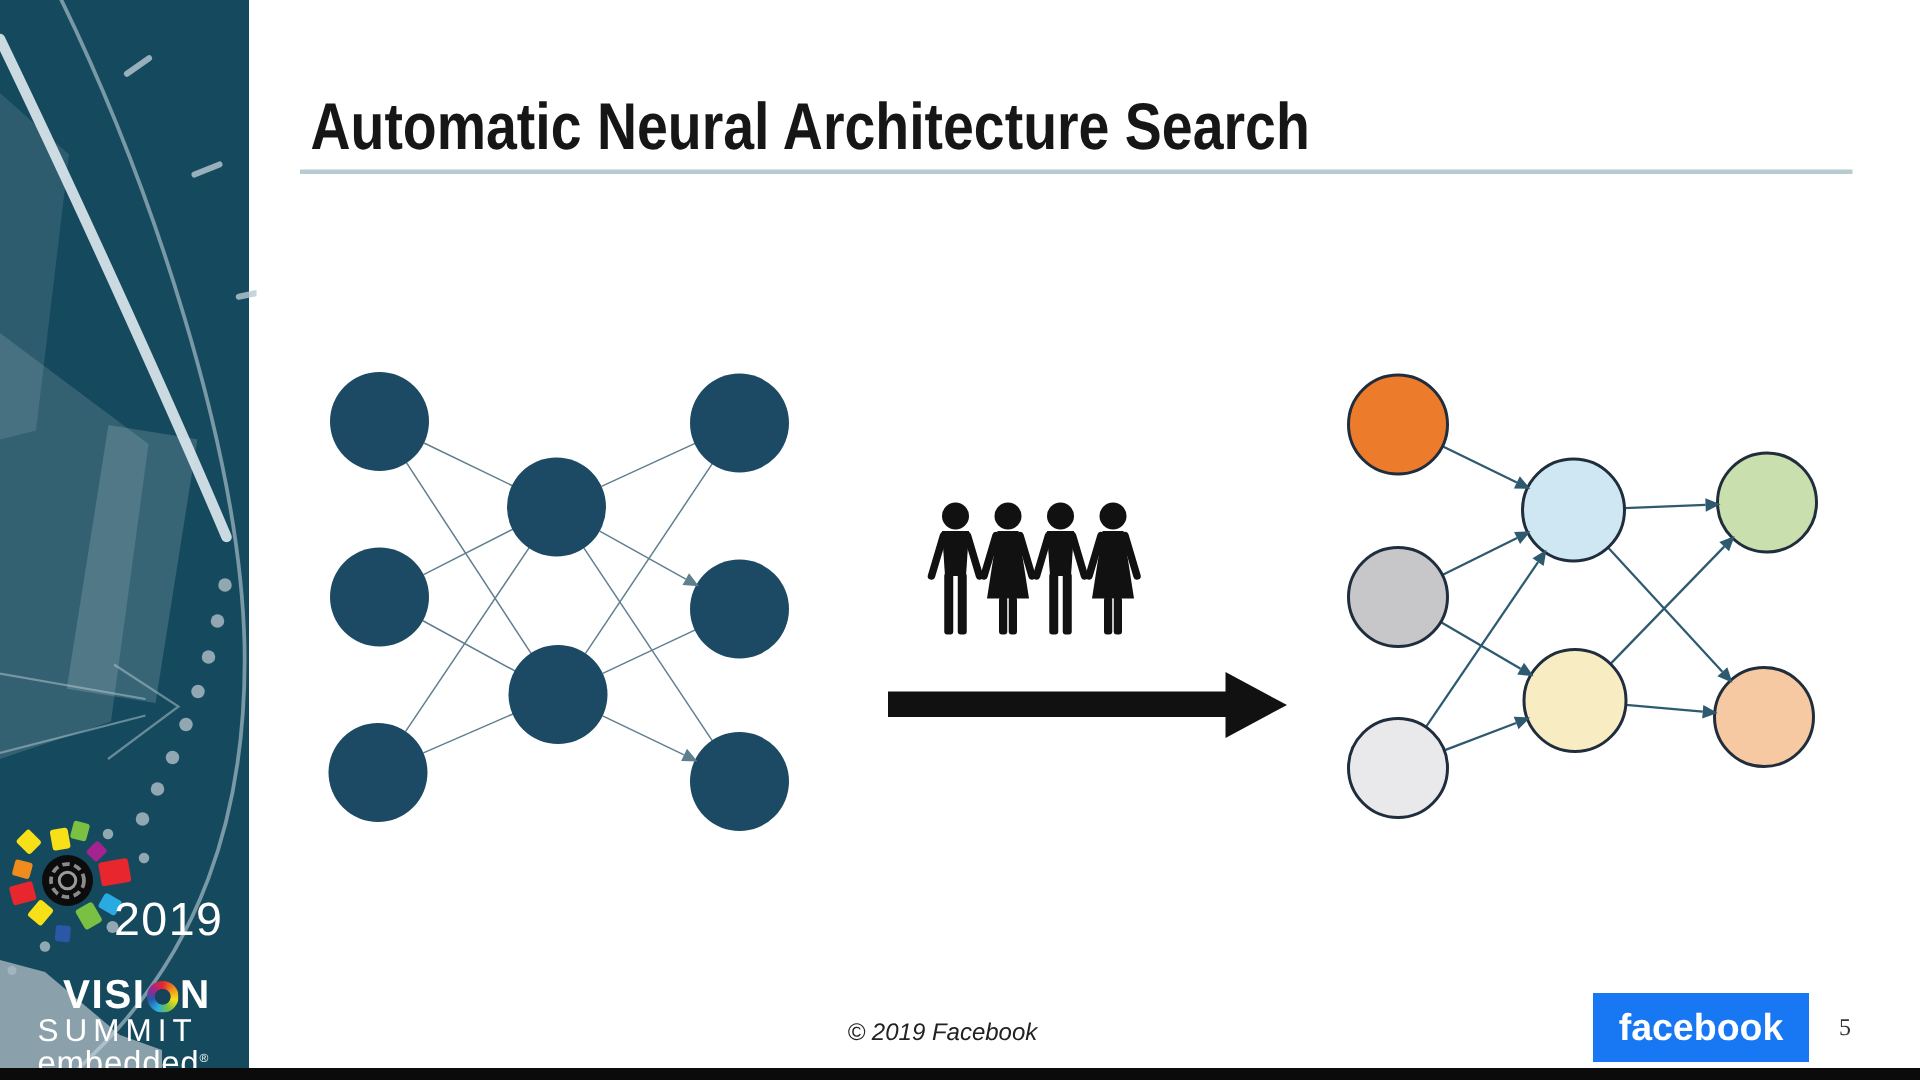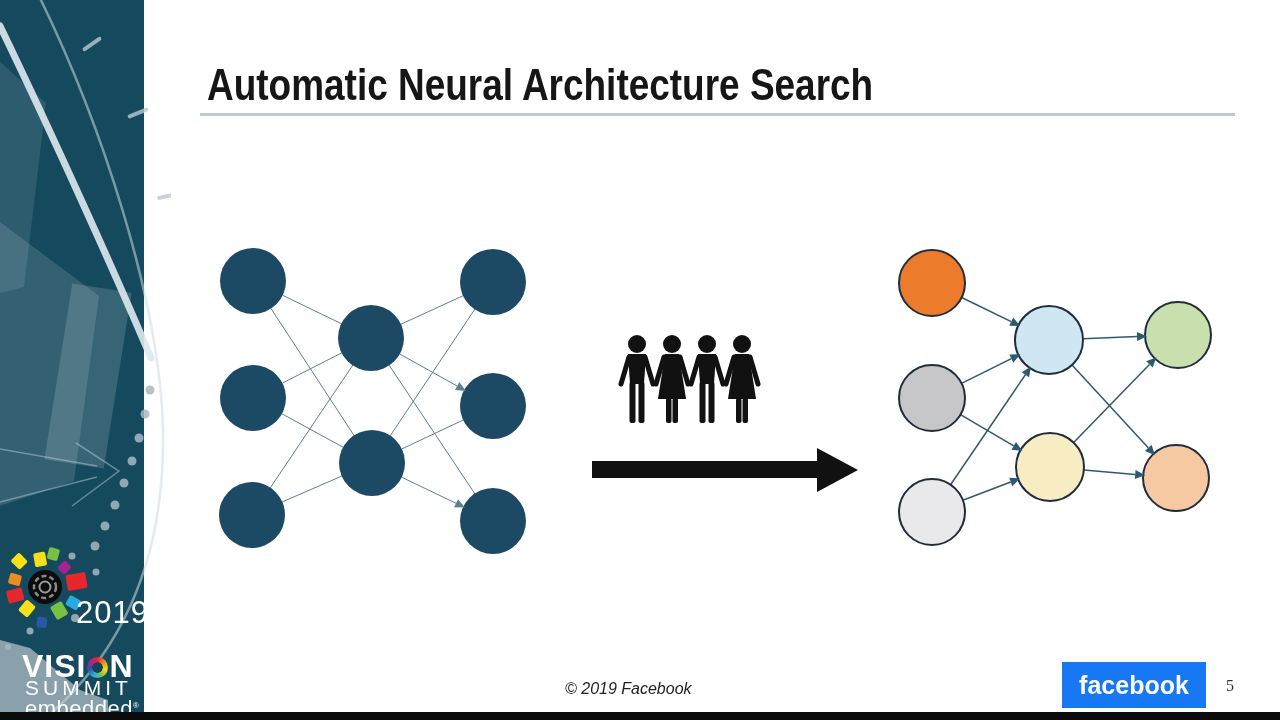--- a/index.html
+++ b/index.html
@@ -1,24 +1,24 @@
 <!DOCTYPE html>
 <html><head>
 <meta charset="utf-8">
 <style>
   html,body{margin:0;padding:0;background:#fff;}
   .stage{position:relative;width:1280px;height:720px;overflow:hidden;background:#ffffff;
          font-family:"Liberation Sans",sans-serif;}
-  .sidebar{position:absolute;left:0;top:0;width:144px;height:712px;background:#154a5e;}
+  .sidebar{position:absolute;left:0;top:0;width:144px;height:712px;background:#154a5e;padding-left:22px;}
   .sidebar svg{position:absolute;left:0;top:0;}
   .logo-text{position:absolute;left:0;top:0;width:171px;color:#ffffff;}
   .logo-year{position:absolute;left:76px;top:595px;font-size:31px;font-weight:300;letter-spacing:1px;}
   .logo-embedded{position:absolute;left:25px;top:656px;font-size:22px;font-weight:400;letter-spacing:0.5px;margin-top:40px;}
   .logo-embedded sup{font-size:8px;}
-  .logo-vision{position:absolute;left:22px;top:648px;font-size:32px;font-weight:700;letter-spacing:1px;display:flex;align-items:center;}
+  .logo-vision{position:absolute;left:42px;top:648px;font-size:27px;font-weight:700;letter-spacing:1px;display:flex;align-items:center;}
   .o-wheel{display:inline-block;width:21px;height:21px;border-radius:50%;margin:2px 1px 0 1px;
     background:
       radial-gradient(circle at 50% 50%, #16435a 0 5px, rgba(0,0,0,0) 5.5px),
       conic-gradient(#e8262d,#f08c1e,#f7e017,#7ac143,#29abe2,#2b57a7,#a4238e,#e8262d);}
   .logo-summit{position:absolute;left:25px;top:676px;font-size:21px;font-weight:300;letter-spacing:4px;}
   .bottom-bar{position:absolute;left:0;top:712px;width:1280px;height:8px;background:#0b0b0b;}
   .title{position:absolute;left:207px;top:60px;font-size:44px;font-weight:700;color:#161616;
          white-space:nowrap;transform:scaleX(0.84);transform-origin:left center;letter-spacing:0;}
   .title-rule{position:absolute;left:200px;top:113px;width:1035px;height:3px;background:#b7cbd1;}
   .overlay{position:absolute;left:0;top:0;width:1280px;height:720px;}

